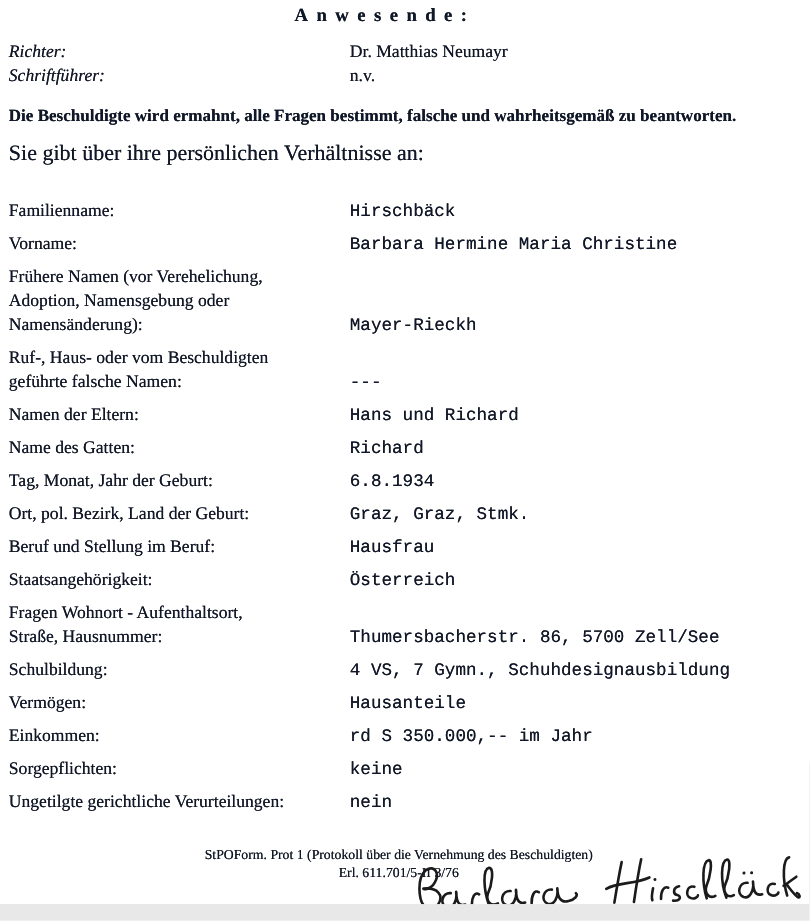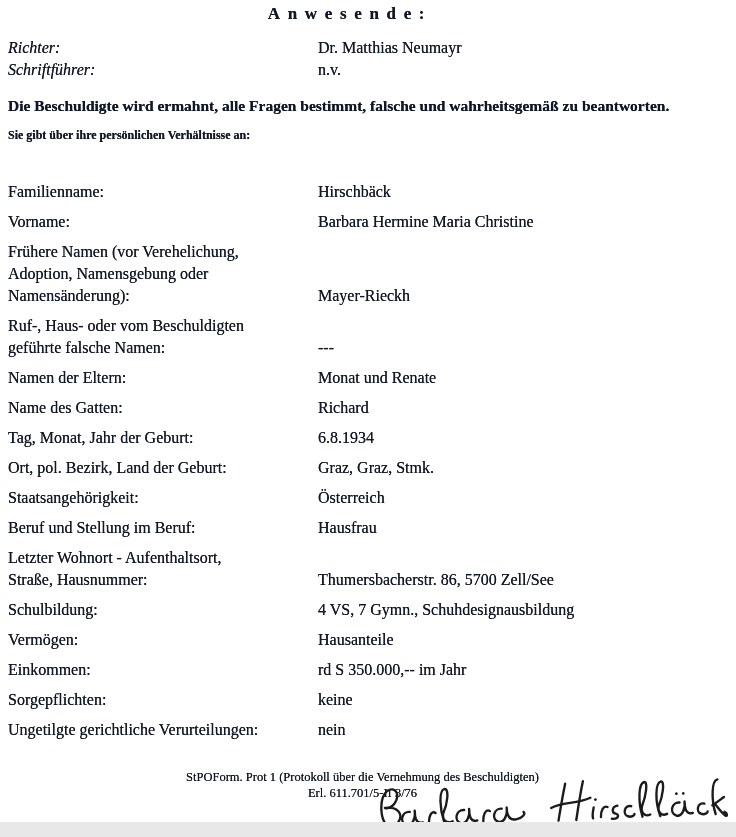--- a/index.html
+++ b/index.html
@@ -26,29 +26,29 @@
   .attendees { position: absolute; top: 37px; left: 8px; right: 0; }
   .att-row { display: flex; font-size: 16px; line-height: 22px; }
   .att-label { width: 310px; flex: none; font-style: italic; }
   .att-value { flex: 1; }
   .admonition {
     position: absolute; top: 97px; left: 8px; right: 10px;
     font-size: 15.5px; font-weight: bold;
   }
   .intro {
     position: absolute; top: 128px; left: 8px; right: 10px;
-    font-size: 12px; font-weight: bold;
+    font-size: 20px; font-weight: normal;
   }
   .fields {
     position: absolute; top: 181px; left: 8px; right: 4px;
     display: flex; flex-direction: column; gap: 8px;
   }
   .frow { display: flex; align-items: flex-end; font-size: 16px; line-height: 22px; }
   .flabel { width: 310px; flex: none; }
-  .fvalue { flex: 1; }
+  .fvalue { flex: 1; font-family: Liberation Mono, monospace; }
   .footer {
     position: absolute; top: 769px; left: 0; width: 645px;
     text-align: center;
     font-size: 12.5px; line-height: 16px; margin-left: 40px;
   }
   .signature {
     position: absolute; top: 774px; left: 372px;
     transform: rotate(-2deg);
   }
   .signature svg { display: block; }
@@ -112,21 +112,21 @@
         <div>Ruf-, Haus- oder vom Beschuldigten</div>
         <div>geführte falsche Namen:</div>
       </div>
       <div class="fvalue">---</div>
     </div>
 
     <div class="frow">
       <div class="flabel">
         <div>Namen der Eltern:</div>
       </div>
-      <div class="fvalue">Monat und Renate</div>
+      <div class="fvalue">Hans und Richard</div>
     </div>
 
     <div class="frow">
       <div class="flabel">
         <div>Name des Gatten:</div>
       </div>
       <div class="fvalue">Richard</div>
     </div>
 
     <div class="frow">
@@ -138,35 +138,35 @@
 
     <div class="frow">
       <div class="flabel">
         <div>Ort, pol. Bezirk, Land der Geburt:</div>
       </div>
       <div class="fvalue">Graz, Graz, Stmk.</div>
     </div>
 
     <div class="frow">
       <div class="flabel">
+        <div>Beruf und Stellung im Beruf:</div>
+      </div>
+      <div class="fvalue">Hausfrau</div>
+    </div>
+
+    <div class="frow">
+      <div class="flabel">
         <div>Staatsangehörigkeit:</div>
       </div>
       <div class="fvalue">Österreich</div>
     </div>
 
     <div class="frow">
       <div class="flabel">
-        <div>Beruf und Stellung im Beruf:</div>
-      </div>
-      <div class="fvalue">Hausfrau</div>
-    </div>
-
-    <div class="frow">
-      <div class="flabel">
-        <div>Letzter Wohnort - Aufenthaltsort,</div>
+        <div>Fragen Wohnort - Aufenthaltsort,</div>
         <div>Straße, Hausnummer:</div>
       </div>
       <div class="fvalue">Thumersbacherstr. 86, 5700 Zell/See</div>
     </div>
 
     <div class="frow">
       <div class="flabel">
         <div>Schulbildung:</div>
       </div>
       <div class="fvalue">4 VS, 7 Gymn., Schuhdesignausbildung</div>

